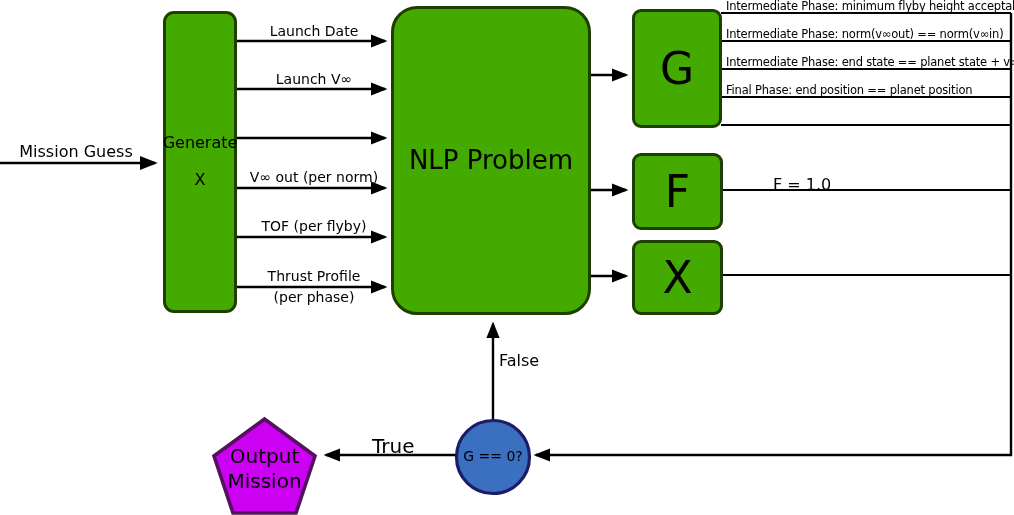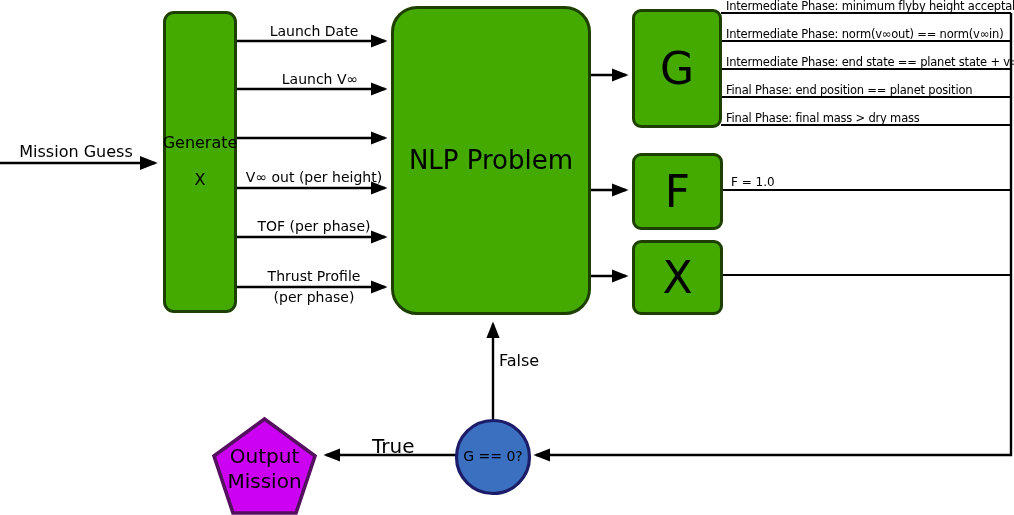--- a/index.html
+++ b/index.html
@@ -83,33 +83,32 @@
     <span>F</span>
   </div>
 
   <div class="box big-letter" style="left:632px; top:240px; width:91px; height:75px; border-radius:9px;">
     <span>X</span>
   </div>
 
   <div class="lbl input-lbl" style="top:23px;">Launch Date</div>
 
   <div class="lbl ctr" style="left:10px; top:142px; width:132px; font-size:16px;">Mission Guess</div>
-  <div class="lbl input-lbl" style="top:71px;padding-left:6px;">Launch V∞</div>
-  <div class="lbl input-lbl" style="top:169px;">V∞ out (per height)</div>
-  <div class="lbl input-lbl" style="top:218px;">TOF (per phase)</div>
+  <div class="lbl input-lbl" style="top:71px;">Launch V∞</div>
+  <div class="lbl input-lbl" style="top:169px;">V∞ out (per norm)</div>
+  <div class="lbl input-lbl" style="top:218px;">TOF (per flyby)</div>
   <div class="lbl input-lbl" style="top:289px;">(per phase)</div>
   <div class="lbl input-lbl" style="top:268px;">Thrust Profile</div>
 
   <div class="lbl constraint-lbl" style="top:-1px;">Intermediate Phase: minimum flyby height acceptable</div>
   <div class="lbl constraint-lbl" style="top:27px;">Intermediate Phase: norm(v∞out) == norm(v∞in)</div>
   <div class="lbl constraint-lbl" style="top:55px;">Intermediate Phase: end state == planet state + v∞</div>
   <div class="lbl constraint-lbl" style="top:83px;">Final Phase: end position == planet position</div>
-  <div class="lbl constraint-lbl" style="top:111px;">Final Phase: final mass &gt; dry mass</div>
 
-  <div class="lbl" style="left:731px; top:175px; font-size:12px;">F = 1.0</div>
+  <div class="lbl" style="left:773px; top:175px; font-size:16px;">F = 1.0</div>
 
   <div class="lbl" style="left:499px; top:351px; font-size:16px;">False</div>
 
   <div class="lbl" style="left:372px; top:434px; font-size:20px;">True</div>
 
   <div class="lbl ctr" style="left:457px; top:448px; width:72px; font-size:14px;">G == 0?</div>
 
   <div class="lbl ctr" style="left:214px; top:444px; width:101px; font-size:20px; line-height:1.25; white-space:normal;">
     <div>Output</div>
     <div>Mission</div>

